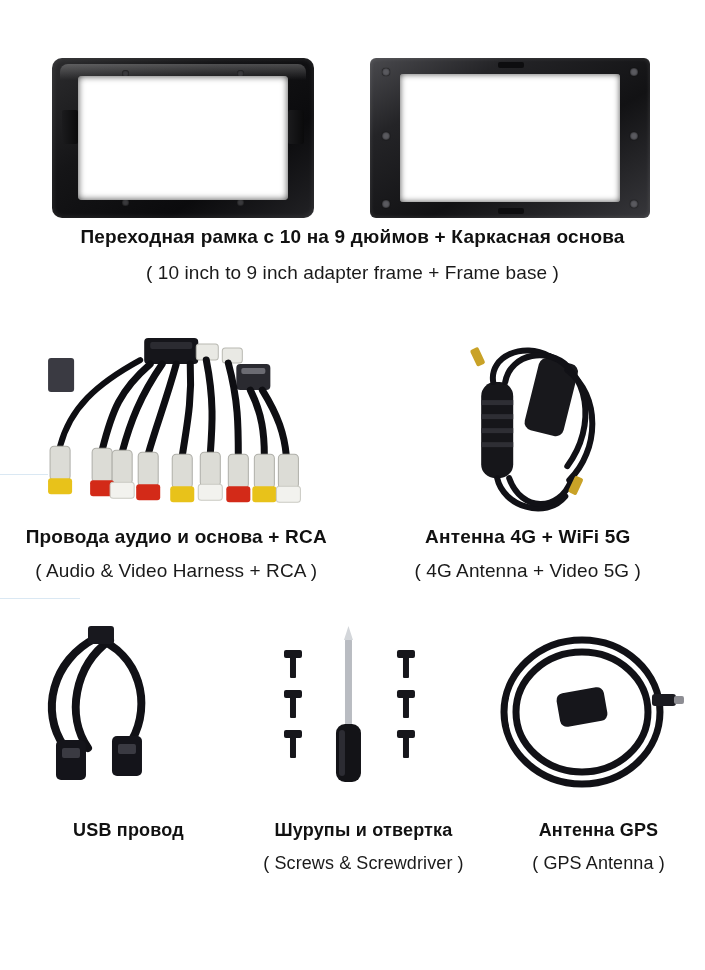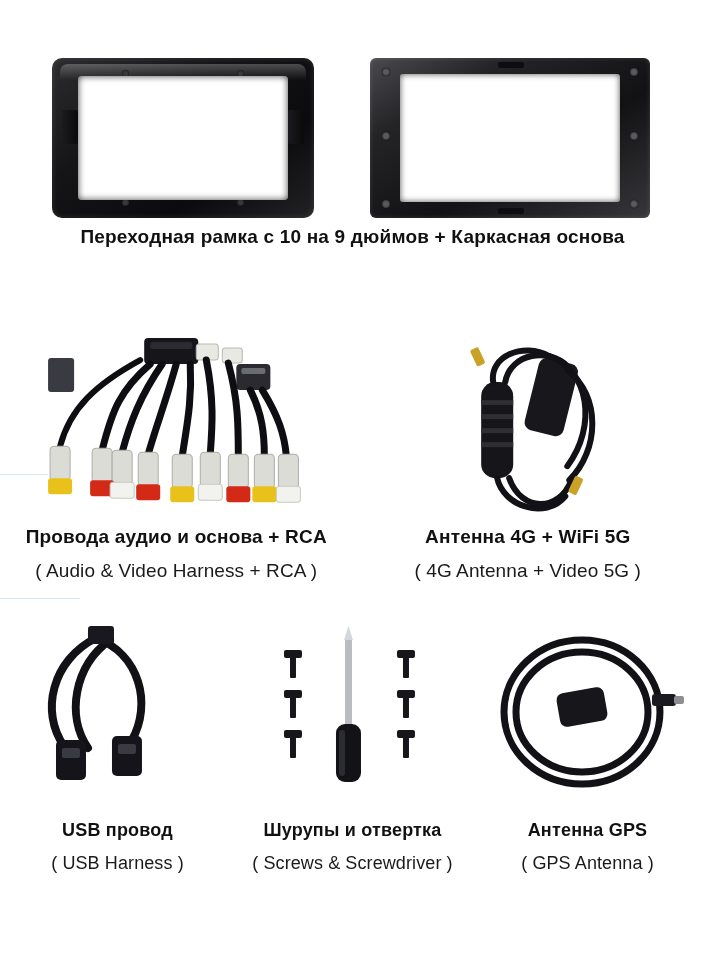--- a/index.html
+++ b/index.html
@@ -187,20 +187,21 @@
   .captions-row3 {
     position: absolute;
     top: 200px;
     left: 0;
     width: 100%;
   }
   .cap-cell3 {
     position: absolute;
     width: 33.3333%;
     text-align: center;
+    margin-left: 11px;
   }
   .cap-cell3.c1 { left: 0; }
   .cap-cell3.c2 { left: 33.3333%; }
   .cap-cell3.c3 { left: 66.6666%; }
   .cap-cell3 .cap-ru { margin-bottom: 10px; font-size: 18px; }
   .cap-cell3 .cap-en { font-size: 18px; }
 
   
   .guide {
     position: absolute;
@@ -237,20 +238,21 @@
         <div class="screw" style="left:12px;top:74px;"></div>
         <div class="screw" style="right:12px;top:74px;"></div>
         <div class="notch" style="left:128px;top:4px;"></div>
         <div class="notch" style="left:128px;bottom:4px;"></div>
       </div>
 
     </div>
 
     <div class="caption-block">
       <div class="cap-ru">Переходная рамка с 10 на 9 дюймов + Каркасная основа</div>
+      <div class="cap-en">( 10 inch to 9 inch adapter frame + Frame base )</div>
     </div>
   </div>
 
   <div class="section-two">
 
     <div class="guide" style="top:144px;left:0;width:48px;"></div>
     <div class="guide" style="top:268px;left:0;width:80px;"></div>
 
     <div class="two-col left">
       <svg class="art" viewBox="0 0 352 230" xmlns="http://www.w3.org/2000/svg">
@@ -405,21 +407,20 @@
         <rect x="88" y="70" width="48" height="34" rx="7" fill="#16161b" transform="rotate(-10 112 87)"></rect>
 
         <rect x="182" y="74" width="24" height="12" rx="3" fill="#1a1a20"></rect>
         <rect x="204" y="76" width="10" height="8" rx="2" fill="#8d8d93"></rect>
       </svg>
     </div>
 
     <div class="captions-row3">
       <div class="cap-cell3 c1">
         <div class="cap-ru">USB провод</div>
-        <div class="cap-en">( USB Harness )</div>
       </div>
       <div class="cap-cell3 c2">
         <div class="cap-ru">Шурупы и отвертка</div>
         <div class="cap-en">( Screws &amp; Screwdriver )</div>
       </div>
       <div class="cap-cell3 c3">
         <div class="cap-ru">Антенна GPS</div>
         <div class="cap-en">( GPS Antenna )</div>
       </div>
     </div>

